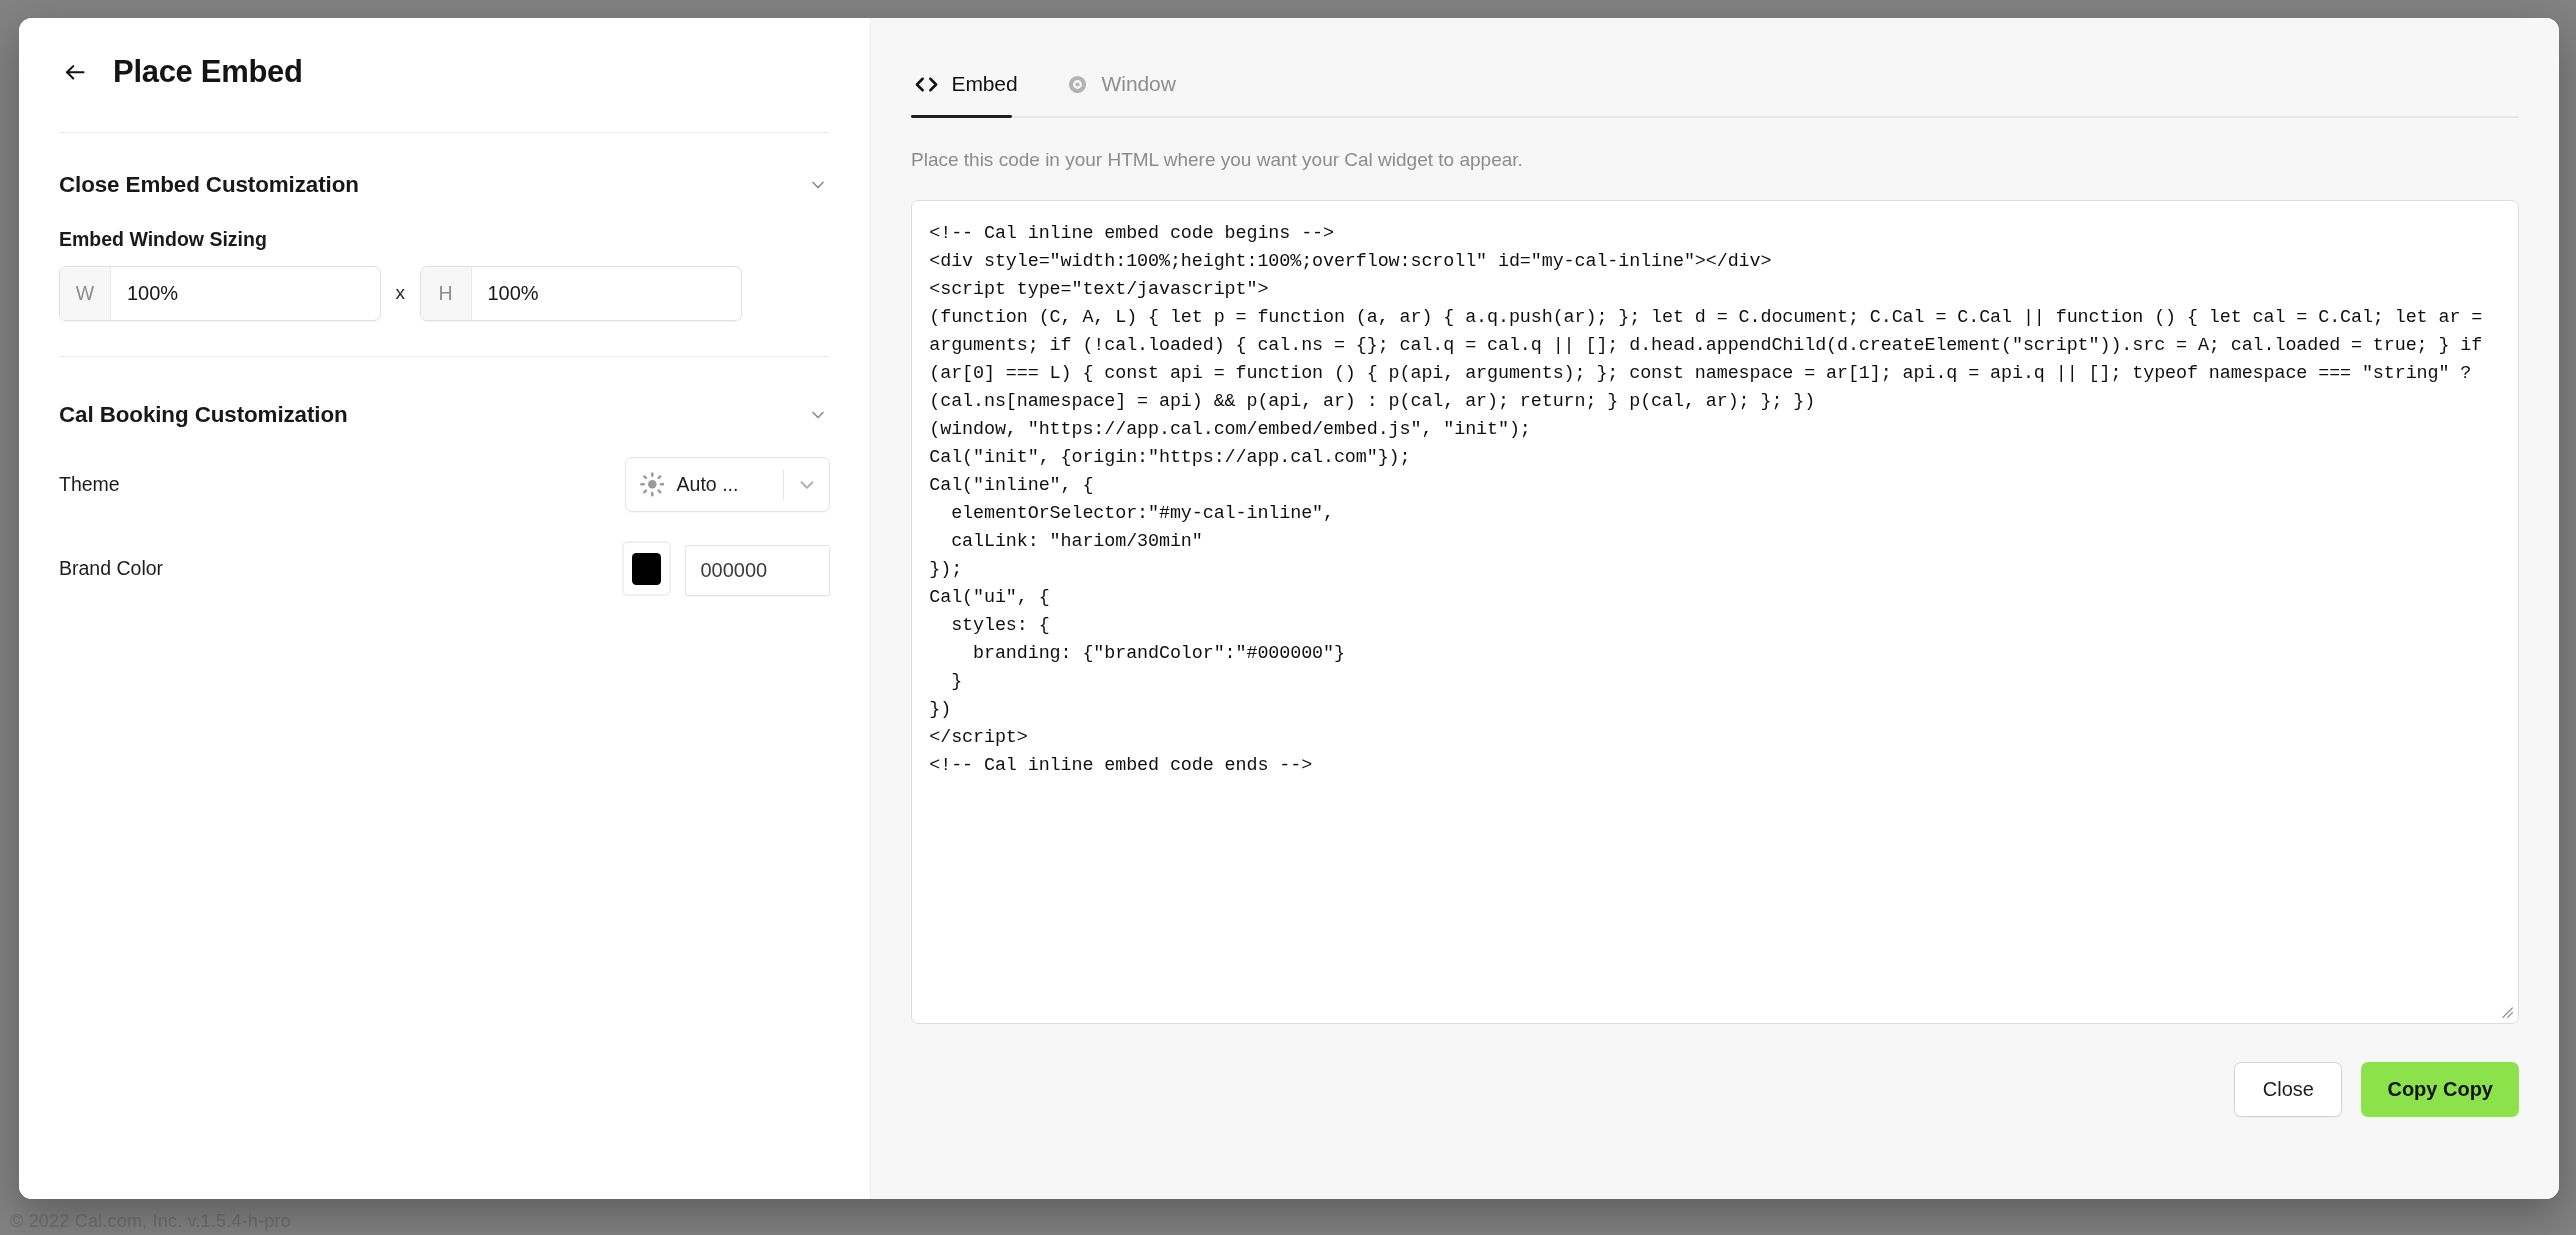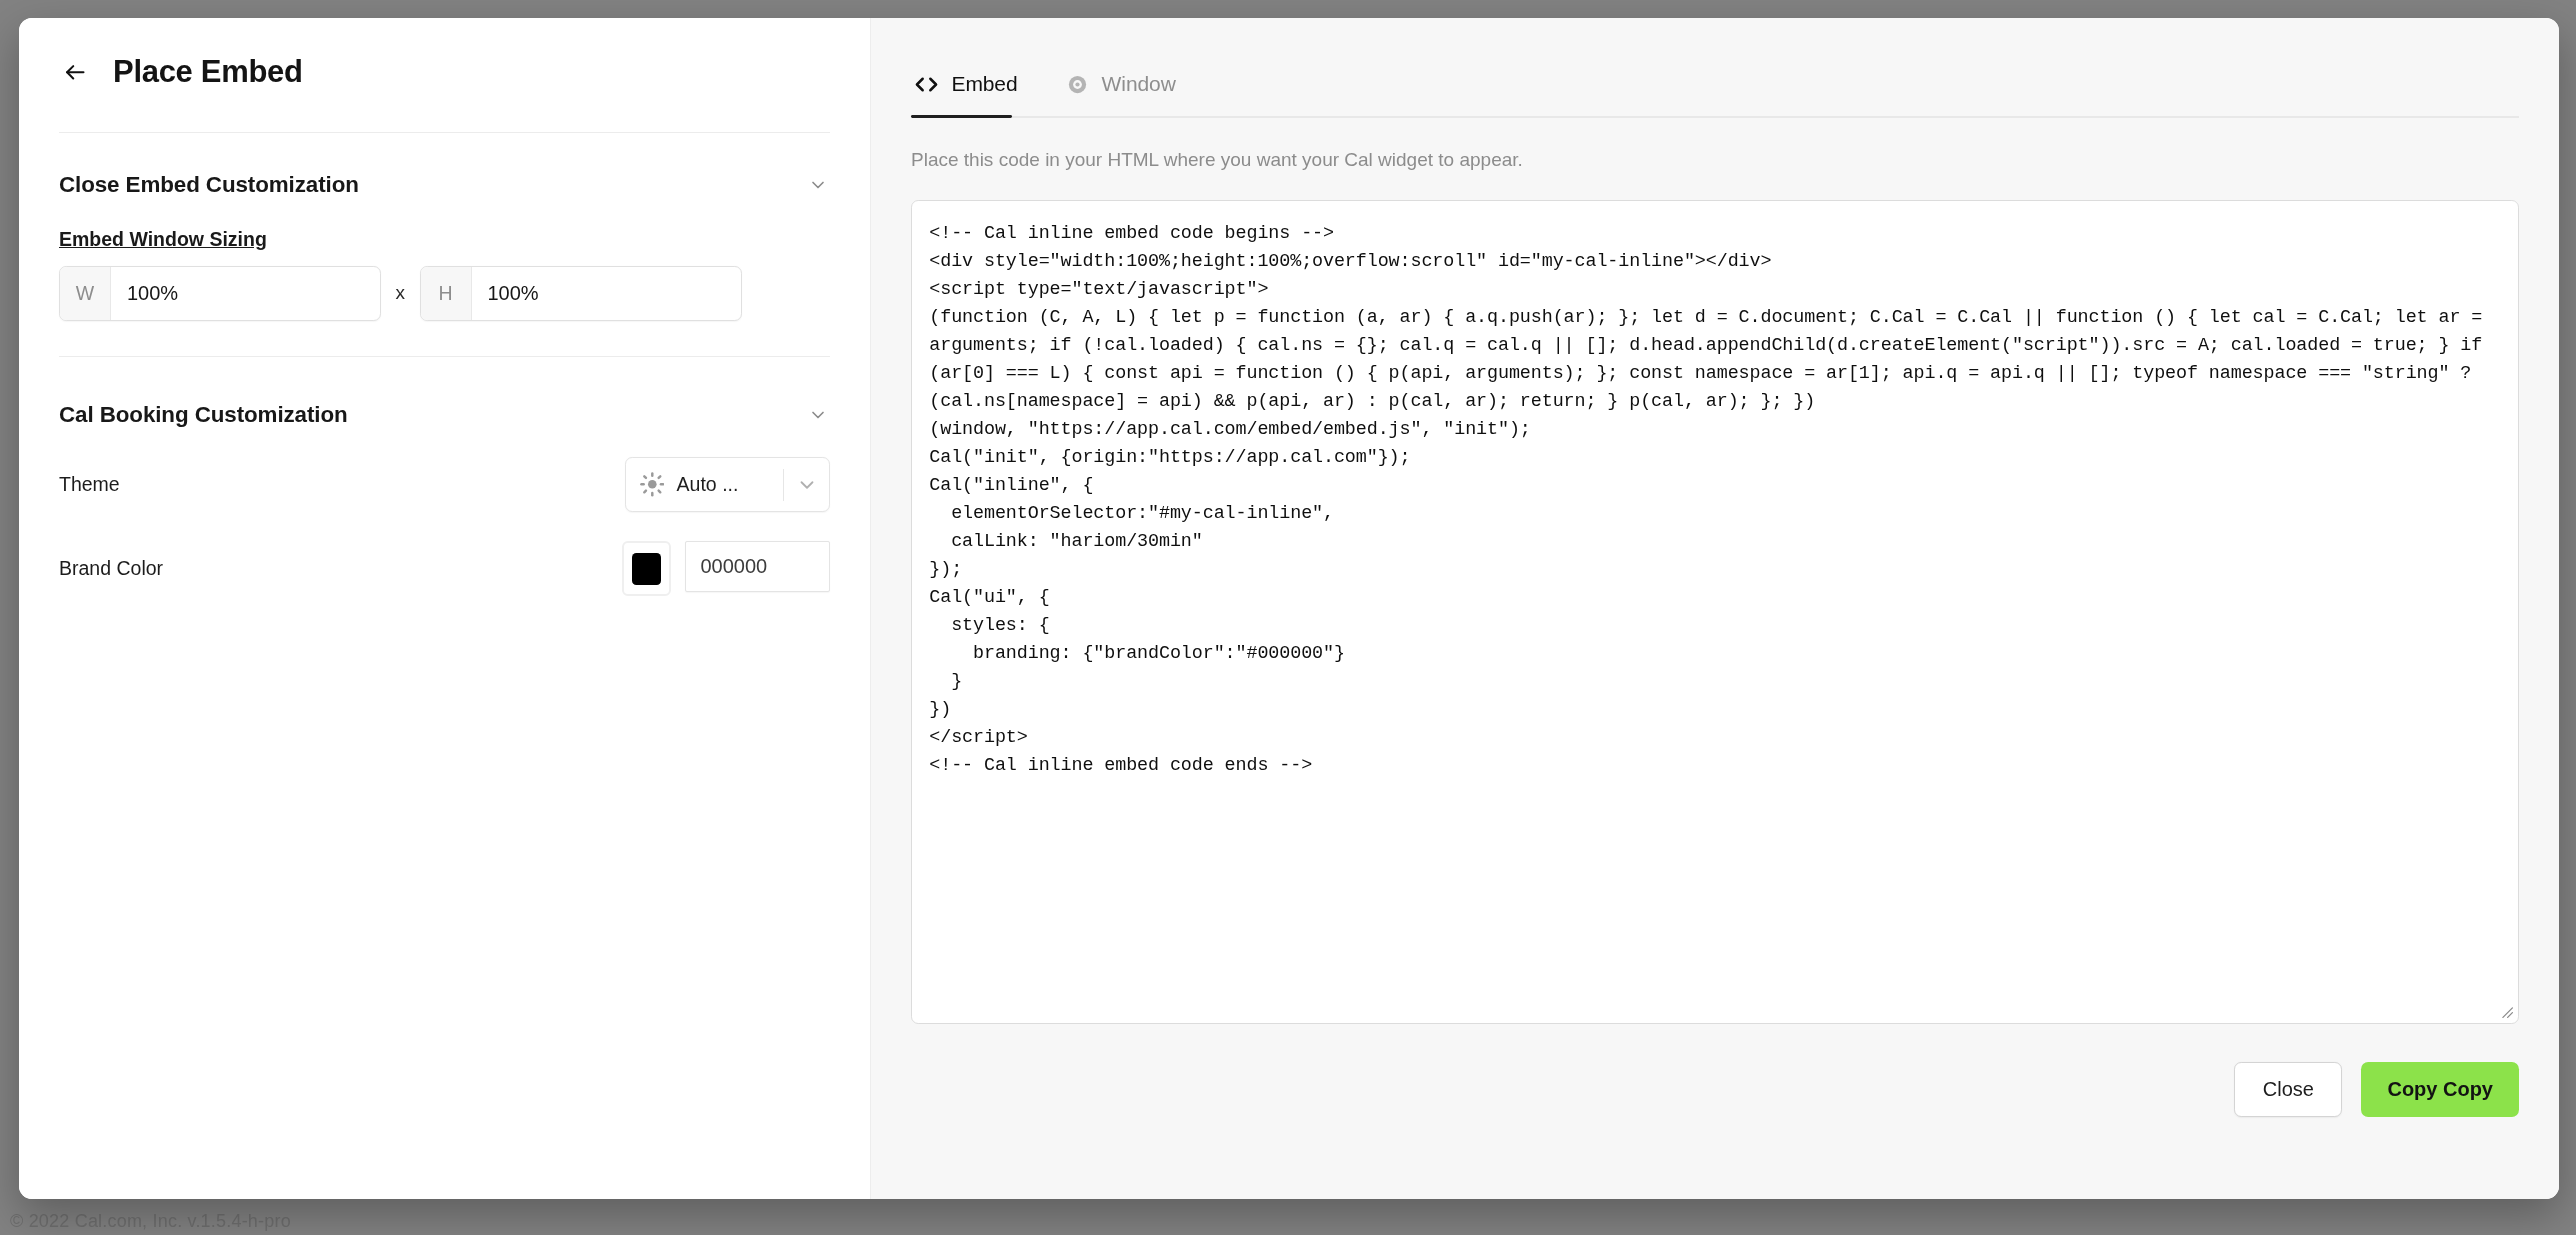--- a/index.html
+++ b/index.html
@@ -109,21 +109,20 @@
     display: flex;
     align-items: center;
     justify-content: center;
   }
 
   .field-label {
     font-size: 19.5px;
     font-weight: 700;
     color: #1a1a1a;
     margin-top: 30px;
-    text-decoration: underline;
   }
 
   
   #size-row {
     display: flex;
     align-items: center;
     margin-top: 14.5px;
     gap: 0;
   }
 
@@ -169,21 +168,21 @@
     display: flex;
     align-items: center;
     justify-content: space-between;
     margin-top: 29px;
     min-height: 55px;
   }
   .opt-label {
     font-size: 19.5px;
     color: #1c1c1c;
   }
-  .opt-control { display: flex; align-items: flex-start; }
+  .opt-control { display: flex; align-items: flex-end; }
 
   #theme-select {
     display: flex;
     align-items: center;
     width: 205px;
     height: 55px;
     border: 1.4px solid #e4e4e4;
     border-radius: 7.2px;
     background: #ffffff;
     cursor: pointer;

